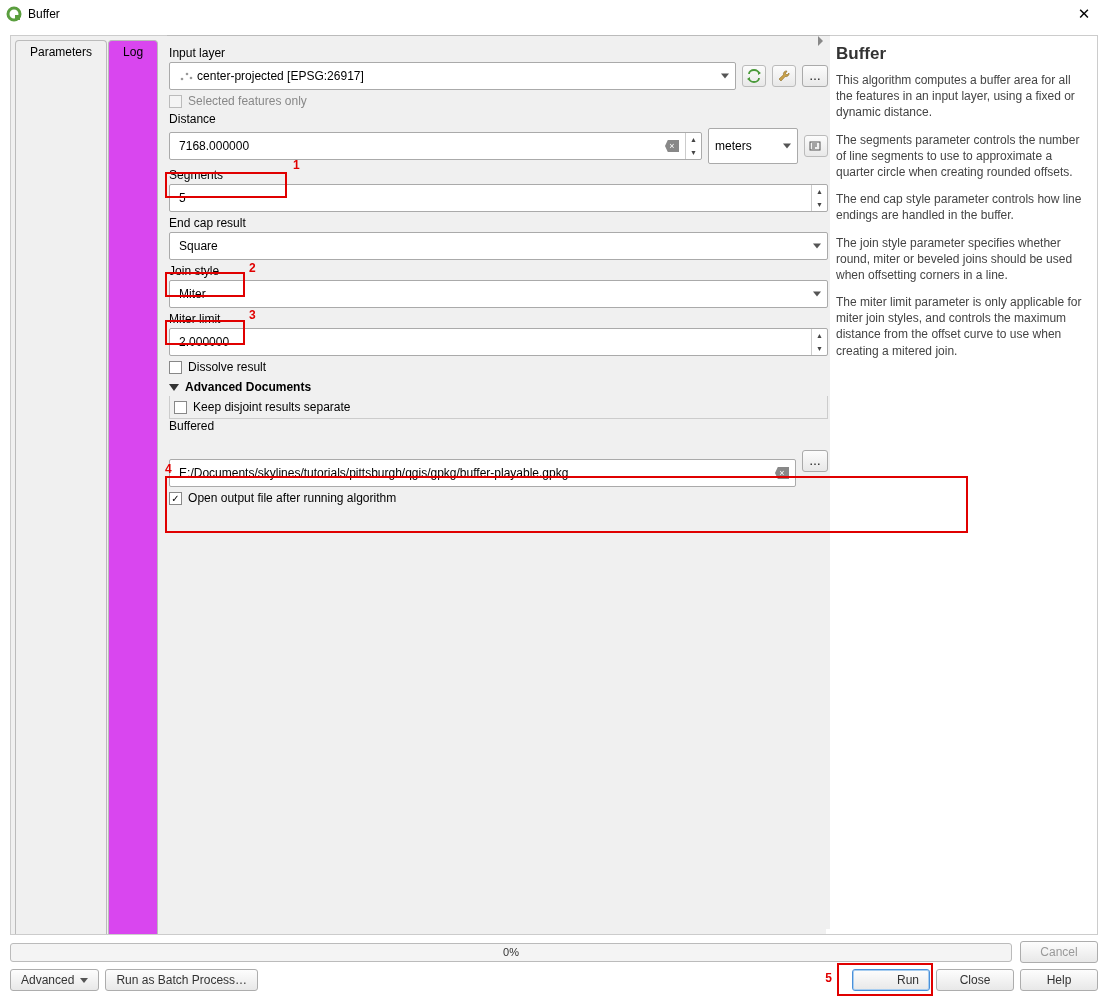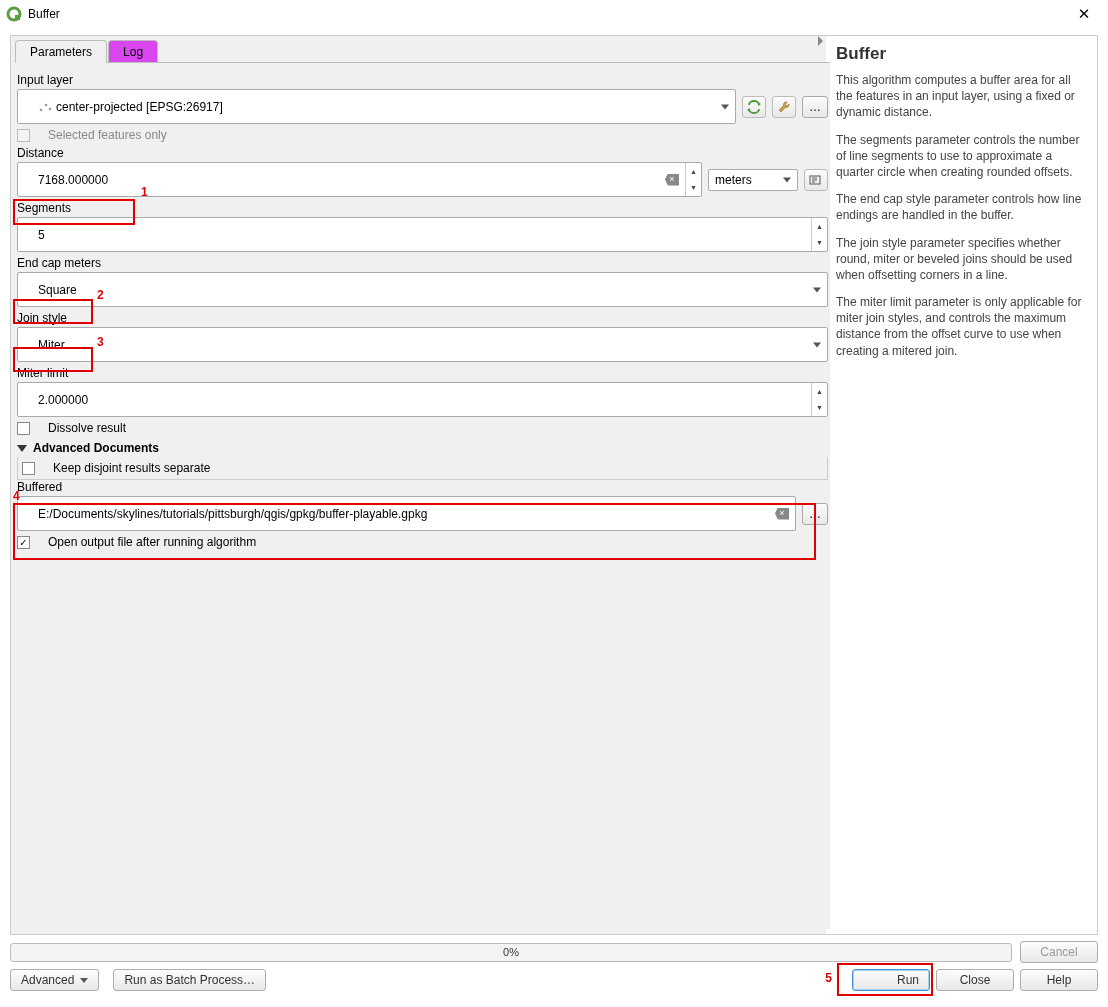--- a/index.html
+++ b/index.html
@@ -42,21 +42,21 @@
   }
   .main-columns {
     display: flex;
     height: 900px;
   }
   .left-panel {
     width: 825px;
     border: 1px solid #ccc;
     background: #f0f0f0;
     display: flex;
-    flex-direction: column;
+    flex-direction: row;
   }
   .right-panel {
     flex: 1;
     border: 1px solid #ccc;
     border-left: none;
     background: #fff;
     padding: 8px 10px;
   }
   .splitter-handle {
     position: relative;
@@ -104,27 +104,27 @@
   .form-label {
     margin: 4px 0 2px 0;
   }
   .row {
     display: flex;
     align-items: center;
     gap: 6px;
     margin-bottom: 2px;
   }
   .select, .input, .spin {
-    height: 35px;
+    height: 28px;
     border: 1px solid #aaa;
     background: #fff;
     border-radius: 2px;
     display: flex;
     align-items: center;
-    padding: 0 20px;
+    padding: 0 9px;
     font-size: 12px;
     position: relative;
   }
   .select { flex:1; }
   .input { flex:1; }
   .select .caret, .unit .caret {
     position: absolute;
     right: 6px; top: 50%;
     transform: translateY(-50%);
     width: 0; height: 0;
@@ -157,26 +157,26 @@
   .spin .spin-btns {
     position:absolute; right:0; top:0; bottom:0; width:16px;
     display:flex; flex-direction:column;
     border-left:1px solid #ccc;
   }
   .spin .spin-btns div {
     flex:1; display:flex; align-items:center; justify-content:center;
     font-size:7px; color:#444;
   }
   .unit {
-    width: 90px; height:22px;
+    width: 90px; height:36px;
     border:1px solid #aaa; border-radius:2px; background:#fff;
     display:flex; align-items:center; padding:0 6px; position:relative;
   }
   .checkbox-row {
-    display:flex; align-items:center; gap:18px;
+    display:flex; align-items:center; gap:6px;
     margin: 4px 0 2px 0;
   }
   .chk {
     width:13px; height:13px; border:1px solid #888; background:#fff;
     display:flex; align-items:center; justify-content:center;
     font-size:10px; color:#000;
   }
   .chk.disabled { border-color:#bbb; background:#f4f4f4;}
   .disabled-text { color:#888; }
   .adv-header {
@@ -331,21 +331,21 @@
         <div class="row">
           <div class="spin">
             <span>5</span>
             <div class="spin-btns">
                 <div>▲</div>
                 <div>▼</div>
               </div>
           </div>
         </div>
 
-        <div class="form-label">End cap meters</div>
+        <div class="form-label">End cap result</div>
         <div class="row">
           <div class="select">
             <span>Square</span>
             <span class="caret"></span>
           </div>
         </div>
 
         <div class="form-label">Join style</div>
         <div class="row">
           <div class="select">
@@ -376,21 +376,21 @@
         </div>
         <div class="adv-body">
           <div class="checkbox-row" style="margin:0;">
             <div class="chk"></div>
             <span>Keep disjoint results separate</span>
           </div>
         </div>
 
         <div class="form-label" style="margin-top:0;">Buffered</div>
         <div class="row">
-          <div class="input" style="position:relative;">
+          <div class="input" style="position:relative;margin-top:24px;">
             <span>E:/Documents/skylines/tutorials/pittsburgh/qgis/gpkg/buffer-playable.gpkg</span>
             <span class="clear-x noarrow">×</span>
           </div>
           <div class="browse-btn">…</div>
         </div>
 
         <div class="checkbox-row">
           <div class="chk">✓</div>
           <span>Open output file after running algorithm</span>
         </div>
@@ -429,21 +429,21 @@
       <div class="progress">
         <span>0%</span>
       </div>
       <div class="btn disabled">Cancel</div>
     </div>
     <div class="btns-row" style="position:relative;">
       <div class="btn" style="min-width:72px;">
         <span>Advanced</span>
         <span class="caret"></span>
       </div>
-      <div class="btn" style="min-width:120px;margin-left:8px;">Run as Batch Process…</div>
+      <div class="btn" style="min-width:120px;">Run as Batch Process…</div>
       <div class="spacer"></div>
       <div class="btn primary">Run</div>
       <div class="btn">Close</div>
       <div class="btn">Help</div>
 
       <div class="redbox" style="right:165px; top:-6px; width:96px; height:33px;"></div>
       <div class="rednum" style="right:266px; top:2px;">5</div>
     </div>
   </div>
 </div>

